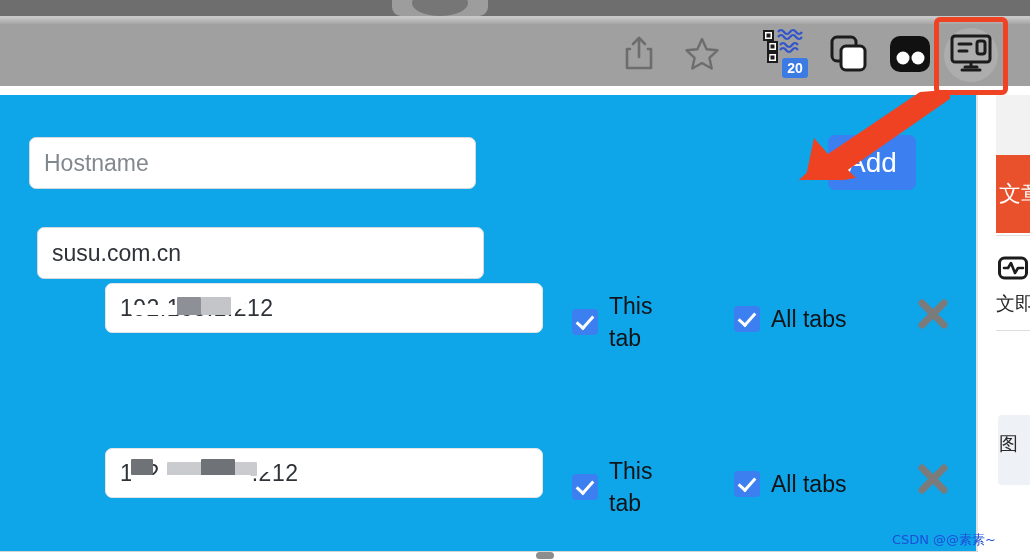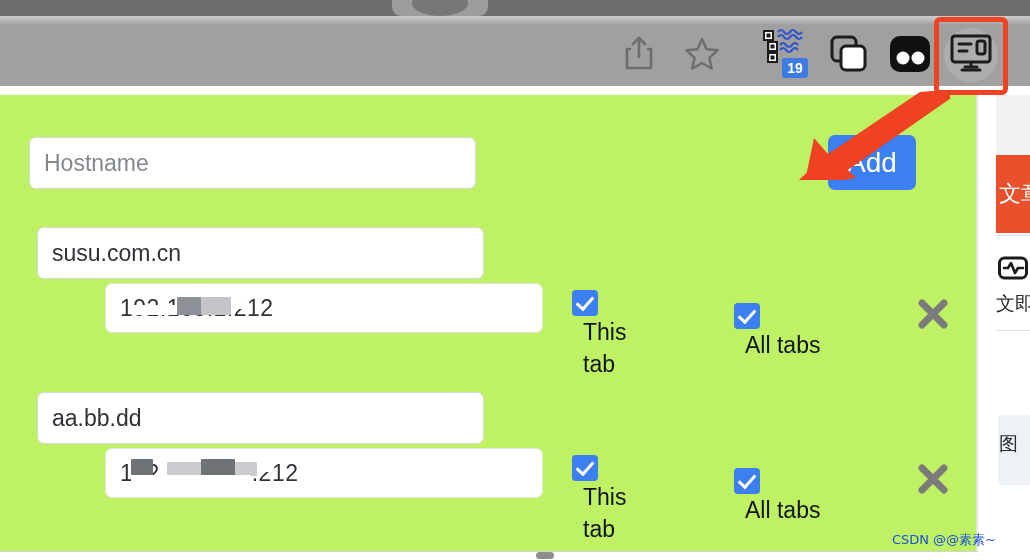--- a/index.html
+++ b/index.html
@@ -181,21 +181,21 @@
     white-space: nowrap;
   }
 
   
   #popup-panel {
     position: absolute;
     left: 0;
     top: 95px;
     width: 978px;
     height: 465px;
-    background: #bef264;
+    background: #0ea5e9;
     z-index: 10;
     overflow: hidden;
   }
   .panel-right-border {
     position: absolute;
     left: 976px; top: 0;
     width: 2px; height: 465px;
     background: #e3e3e3;
   }
 
@@ -270,22 +270,21 @@
   }
   
   .redact {
     position: absolute;
     border-radius: 1px;
   }
 
   .cb-group {
     position: absolute;
     display: flex;
-    align-items: flex-start;
-    flex-direction: column;
+    align-items: center;
   }
   .cb-box {
     width: 26px; height: 26px;
     border-radius: 4px;
     background: #3b7ff0;
     flex: 0 0 auto;
     position: relative;
   }
   .cb-box::after {
     content: "";
@@ -395,21 +394,21 @@
       <rect x="8.5" y="16.5" width="4" height="4" fill="#1c1c1c"></rect>
       <rect x="6" y="25" width="9" height="9" stroke="#1c1c1c" stroke-width="2" fill="#fff"></rect>
       <rect x="8.5" y="27.5" width="4" height="4" fill="#1c1c1c"></rect>
       <path d="M6.5 12 L6.5 29.5" stroke="#1c1c1c" stroke-width="1.6" fill="none"></path>
       <path d="M16 4 q3 -4 6 0 q3 4 6 0 q3 -4 6 0 q3 4 6 0" stroke="#3355cc" stroke-width="2.2" fill="none"></path>
       <path d="M16 9 q3 -4 6 0 q3 4 6 0 q3 -4 6 0 q3 4 6 0" stroke="#3355cc" stroke-width="2.2" fill="none"></path>
       <path d="M18 17 q3 -4 6 0 q3 4 6 0 q3 -4 6 0" stroke="#3355cc" stroke-width="2.2" fill="none"></path>
       <path d="M18 22 q3 -4 6 0 q3 4 6 0 q3 -4 6 0" stroke="#3355cc" stroke-width="2.2" fill="none"></path>
     </svg>
   </div>
-  <div class="badge-14">19</div>
+  <div class="badge-14">20</div>
 
   <div class="tb-icon" style="left:828px; top:33px; width:42px; height:42px;">
     <svg width="40" height="40" viewBox="0 0 40 40">
       <rect x="3" y="3" width="24" height="24" rx="5" stroke="#1c1c1c" stroke-width="3" fill="#a0a0a0"></rect>
       <rect x="12" y="12" width="24" height="24" rx="5" stroke="#1c1c1c" stroke-width="3" fill="#ffffff"></rect>
     </svg>
   </div>
 
   <div class="tb-icon" style="left:888px; top:33px; width:44px; height:42px;">
     <svg width="44" height="40" viewBox="0 0 44 40">
@@ -485,21 +484,20 @@
     </div>
 
     <div class="delete-x">
       <svg width="40" height="40" viewBox="0 0 40 40">
         <path d="M9 9 L31 31 M31 9 L9 31" stroke="#7b7b7b" stroke-width="7" stroke-linecap="round"></path>
       </svg>
     </div>
   </div>
 
   <div class="entry" id="entry-1">
-    <input class="text-input entry-host" type="text" value="aa.bb.dd" style="">
 
     <div class="entry-ip">
       <div class="entry-ip-inner">172.168.114.212</div>
       <div class="redact" style="left:26px; top:11px; width:22px; height:16px; background:#6f7277;"></div>
       <div class="redact" style="left:62px; top:14px; width:40px; height:14px; background:#c9cbce;"></div>
       <div class="redact" style="left:96px; top:11px; width:34px; height:17px; background:#6f7277;"></div>
       <div class="redact" style="left:130px; top:14px; width:22px; height:14px; background:#c9cbce;"></div>
       <div class="redact" style="left:26px; top:27px; width:120px; height:10px; background:#ffffff;"></div>
       <div class="redact" style="left:152px; top:10px; width:16px; height:14px; background:#ffffff;"></div>
     </div>

